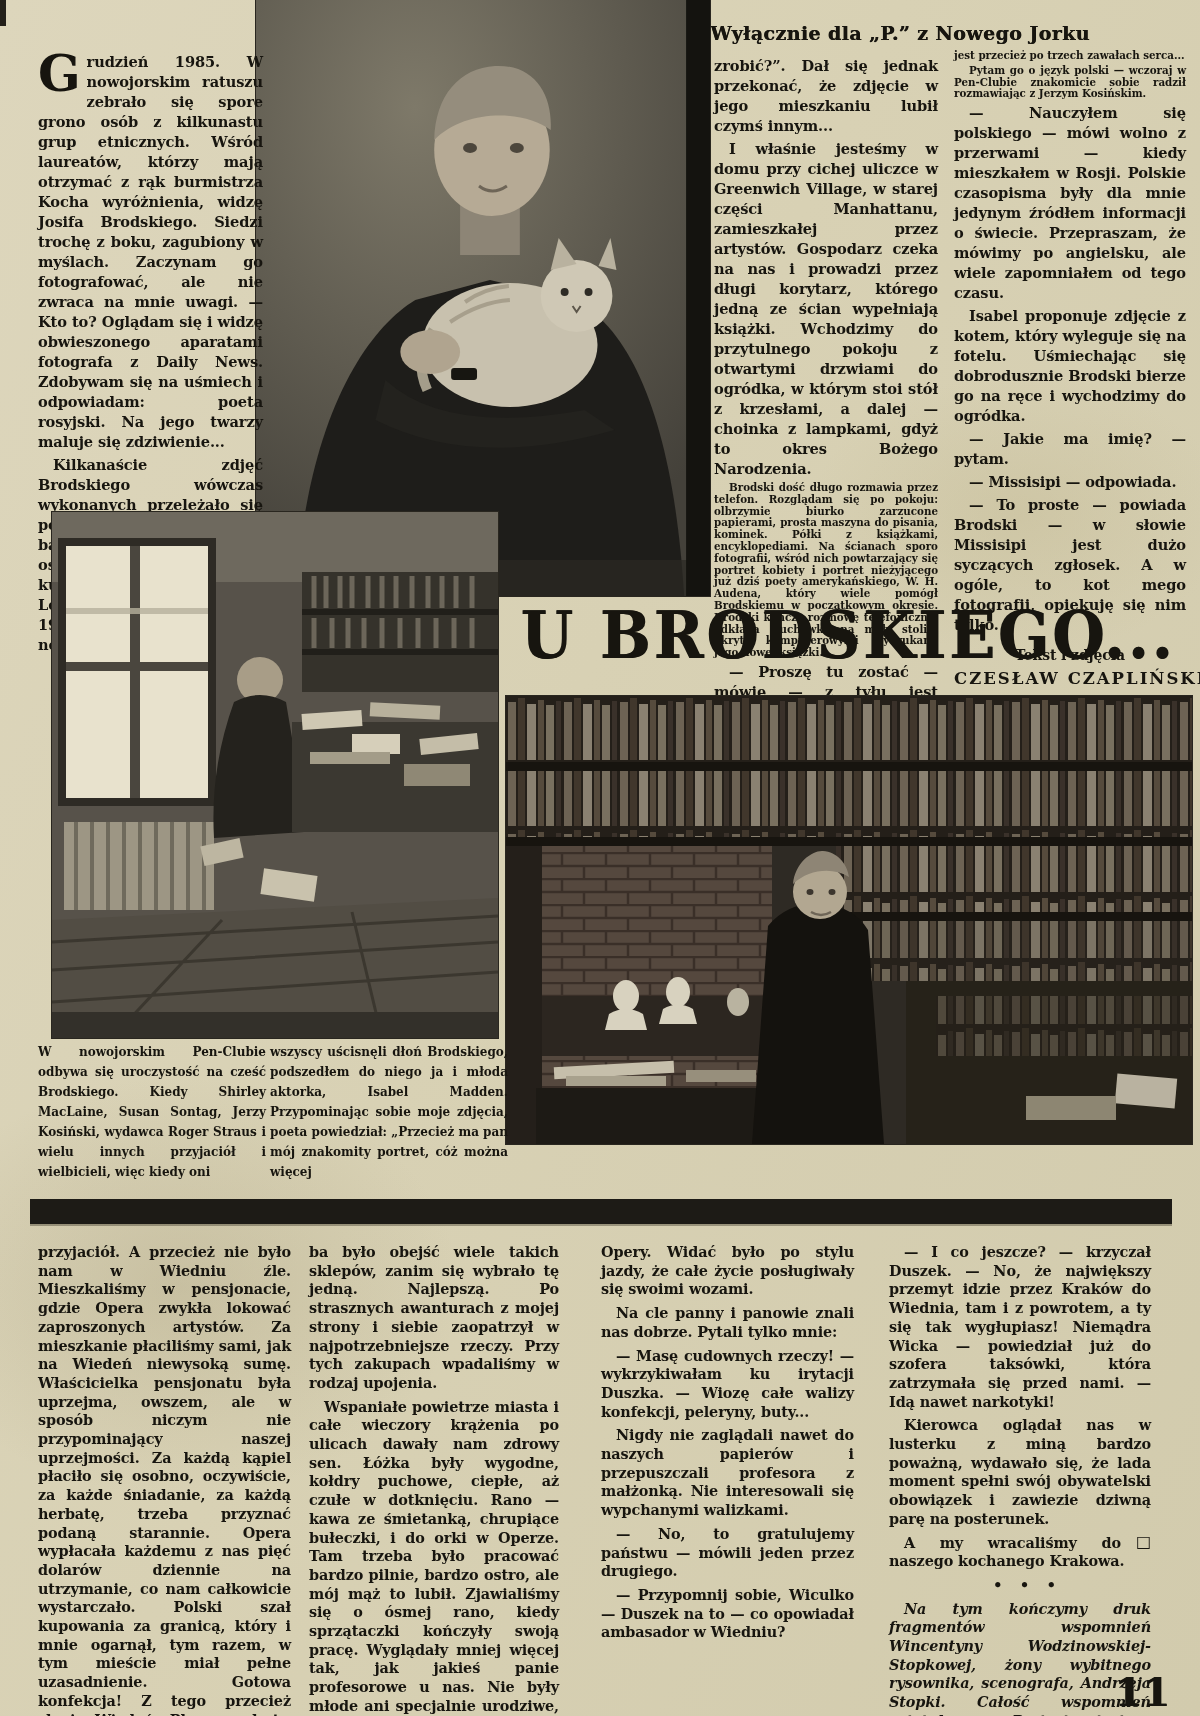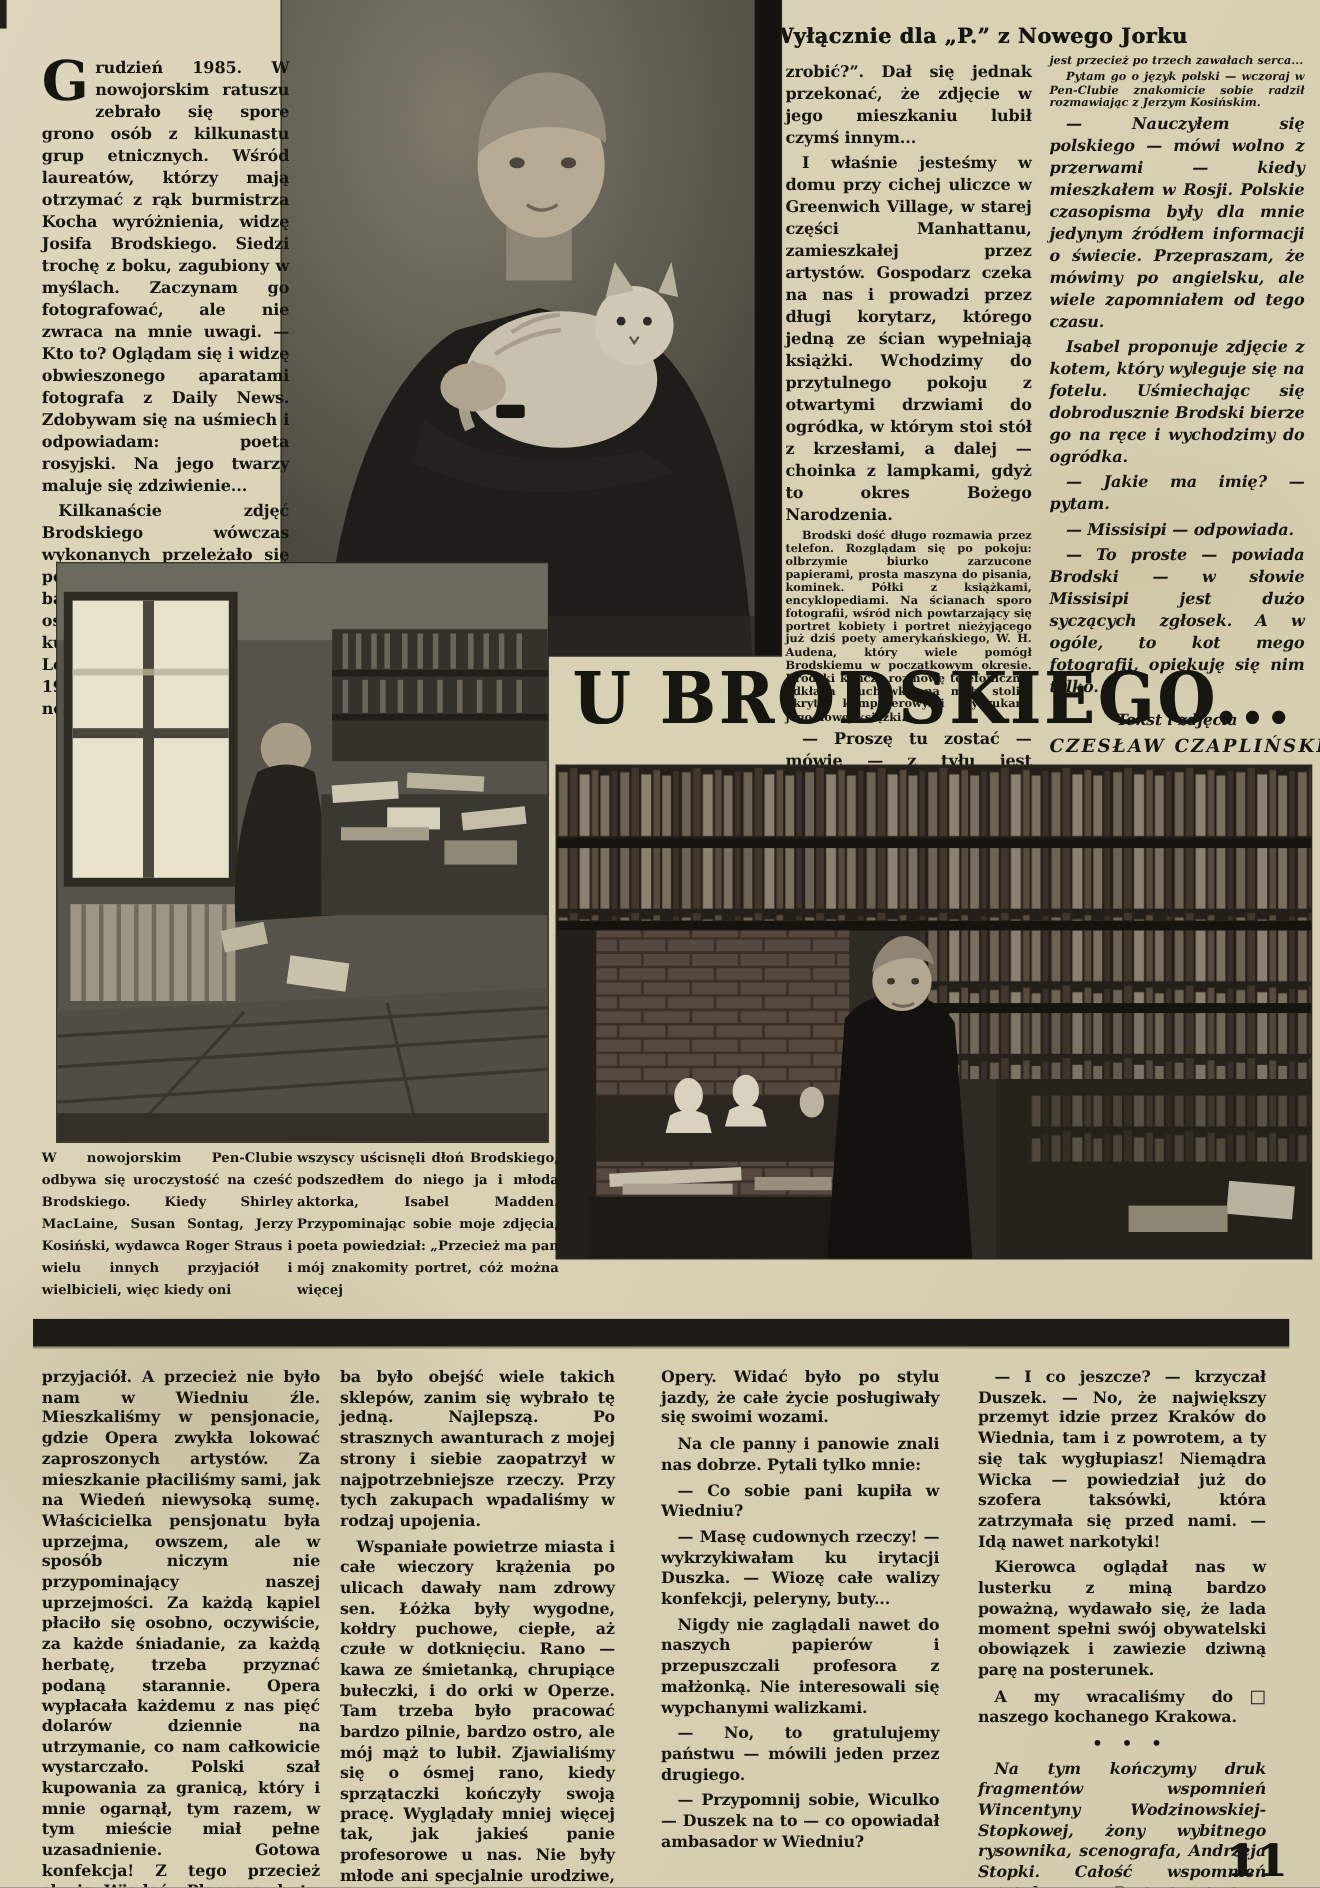--- a/index.html
+++ b/index.html
@@ -13,21 +13,21 @@
     font-family:"DejaVu Serif","Liberation Serif",serif;
     color:#17150f;overflow:hidden;
     -webkit-hyphens:auto;hyphens:auto;
   }
   .abs{position:absolute;}
   .col{ text-align:justify; font-weight:700; font-size:14.6px; line-height:20px; letter-spacing:-0.1px;}
   .col p{margin:0 0 3px 0; text-indent:15px;}
   .col p.noind{text-indent:0;}
   .small{font-size:10.3px; line-height:11.8px; letter-spacing:0;}
   .dropcap{float:left; font-size:50px; line-height:40px; font-weight:700; padding:2px 6px 0 0;}
-  .kicker{font-size:19px; font-weight:700; text-align:left; letter-spacing:.4px;
+  .kicker{font-size:19px; font-weight:700; text-align:center; letter-spacing:.4px;
     text-shadow:.4px 0 0 currentColor;}
   .headline{font-size:60px; font-weight:700; text-align:center; letter-spacing:3px;
     white-space:nowrap; transform:scaleY(1.08); transform-origin:top left;
     text-shadow:.8px 0 0 currentColor;}
   .photo{box-shadow:0 0 0 1px #29261f; background:#3c3933;}
   .photo svg{display:block;width:100%;height:100%;}
   .byline{ text-align:center; font-weight:700; margin-top:10px;}
   .byline .lbl{font-size:14px; display:block;}
   .byline .nm{font-size:16.5px; letter-spacing:2px; display:block; margin-top:4px; white-space:nowrap;}
   .divider{background:#1d1b16; box-shadow:0 2px 0 rgba(60,55,40,.4);}
@@ -89,21 +89,21 @@
   </div>
 
   <div class="abs col" style="left:714px;top:56px;width:224px;">
     <p class="noind">zrobić?”. Dał się jednak przekonać, że zdjęcie w jego mieszkaniu lubił czymś innym...</p>
     <p>I właśnie jesteśmy w domu przy cichej uliczce w Greenwich Village, w starej części Manhattanu, zamieszkałej przez artystów. Gospodarz czeka na nas i prowadzi przez długi korytarz, którego jedną ze ścian wypełniają książki. Wchodzimy do przytulnego pokoju z otwartymi drzwiami do ogródka, w którym stoi stół z krzesłami, a dalej — choinka z lampkami, gdyż to okres Bożego Narodzenia.</p>
     <p class="small">Brodski dość długo rozmawia przez telefon. Rozglądam się po pokoju: olbrzymie biurko zarzucone papierami, prosta maszyna do pisania, kominek. Półki z książkami, encyklopediami. Na ścianach sporo fotografii, wśród nich powtarzający się portret kobiety i portret nieżyjącego już dziś poety amerykańskiego, W. H. Audena, który wiele pomógł Brodskiemu w początkowym okresie. Brodski kończy rozmowę telefoniczną, odkłada słuchawkę na mały stolik, okryty komputerowymi wydrukami jego nowej książki.</p>
     <p>— Proszę tu zostać — mówię — z tyłu jest znakomite tło.</p>
     <p class="noind">Nie protestuje. Czekam chwilę, aż skończy przypalać papierosa. To dziwne — myślę.</p>
   </div>
 
-  <div class="abs col" style="left:954px;top:50px;width:232px;font-style:italic;">
+  <div class="abs col" style="left:954px;top:50px;width:232px;">
     <p class="small noind">jest przecież po trzech zawałach serca...</p>
     <p class="small">Pytam go o język polski — wczoraj w Pen-Clubie znakomicie sobie radził rozmawiając z Jerzym Kosińskim.</p>
     <p>— Nauczyłem się polskiego — mówi wolno z przerwami — kiedy mieszkałem w Rosji. Polskie czasopisma były dla mnie jedynym źródłem informacji o świecie. Przepraszam, że mówimy po angielsku, ale wiele zapomniałem od tego czasu.</p>
     <p>Isabel proponuje zdjęcie z kotem, który wyleguje się na fotelu. Uśmiechając się dobrodusznie Brodski bierze go na ręce i wychodzimy do ogródka.</p>
     <p>— Jakie ma imię? — pytam.</p>
     <p>— Missisipi — odpowiada.</p>
     <p>— To proste — powiada Brodski — w słowie Missisipi jest dużo syczących zgłosek. A w ogóle, to kot mego fotografii, opiekuję się nim tylko.</p>
     <div class="byline">
       <span class="lbl">Tekst i zdjęcia</span>
       <span class="nm">CZESŁAW CZAPLIŃSKI</span>
@@ -206,21 +206,20 @@
   </div>
 
   <div class="abs col bcol" style="left:309px;top:1243px;width:250px;">
     <p class="noind">ba było obejść wiele takich sklepów, zanim się wybrało tę jedną. Najlepszą. Po strasznych awanturach z mojej strony i siebie zaopatrzył w najpotrzebniejsze rzeczy. Przy tych zakupach wpadaliśmy w rodzaj upojenia.</p>
     <p>Wspaniałe powietrze miasta i całe wieczory krążenia po ulicach dawały nam zdrowy sen. Łóżka były wygodne, kołdry puchowe, ciepłe, aż czułe w dotknięciu. Rano — kawa ze śmietanką, chrupiące bułeczki, i do orki w Operze. Tam trzeba było pracować bardzo pilnie, bardzo ostro, ale mój mąż to lubił. Zjawialiśmy się o ósmej rano, kiedy sprzątaczki kończyły swoją pracę. Wyglądały mniej więcej tak, jak jakieś panie profesorowe u nas. Nie były młode ani specjalnie urodziwe, ale eleganckie. Wkładały futra, wsiadały do aut i miękko ruszały sprzed</p>
   </div>
 
   <div class="abs col bcol" style="left:601px;top:1243px;width:253px;">
     <p class="noind">Opery. Widać było po stylu jazdy, że całe życie posługiwały się swoimi wozami.</p>
     <p>Na cle panny i panowie znali nas dobrze. Pytali tylko mnie:</p>
-    <p>— Co sobie pani kupiła w Wiedniu?</p>
     <p>— Masę cudownych rzeczy! — wykrzykiwałam ku irytacji Duszka. — Wiozę całe walizy konfekcji, peleryny, buty...</p>
     <p>Nigdy nie zaglądali nawet do naszych papierów i przepuszczali profesora z małżonką. Nie interesowali się wypchanymi walizkami.</p>
     <p>— No, to gratulujemy państwu — mówili jeden przez drugiego.</p>
     <p>— Przypomnij sobie, Wiculko — Duszek na to — co opowiadał ambasador w Wiedniu?</p>
 
   </div>
 
   <div class="abs col bcol" style="left:889px;top:1243px;width:262px;">
     <p>— I co jeszcze? — krzyczał Duszek. — No, że największy przemyt idzie przez Kraków do Wiednia, tam i z powrotem, a ty się tak wygłupiasz! Niemądra Wicka — powiedział już do szofera taksówki, która zatrzymała się przed nami. — Idą nawet narkotyki!</p>
     <p>Kierowca oglądał nas w lusterku z miną bardzo poważną, wydawało się, że lada moment spełni swój obywatelski obowiązek i zawiezie dziwną parę na posterunek.</p>

